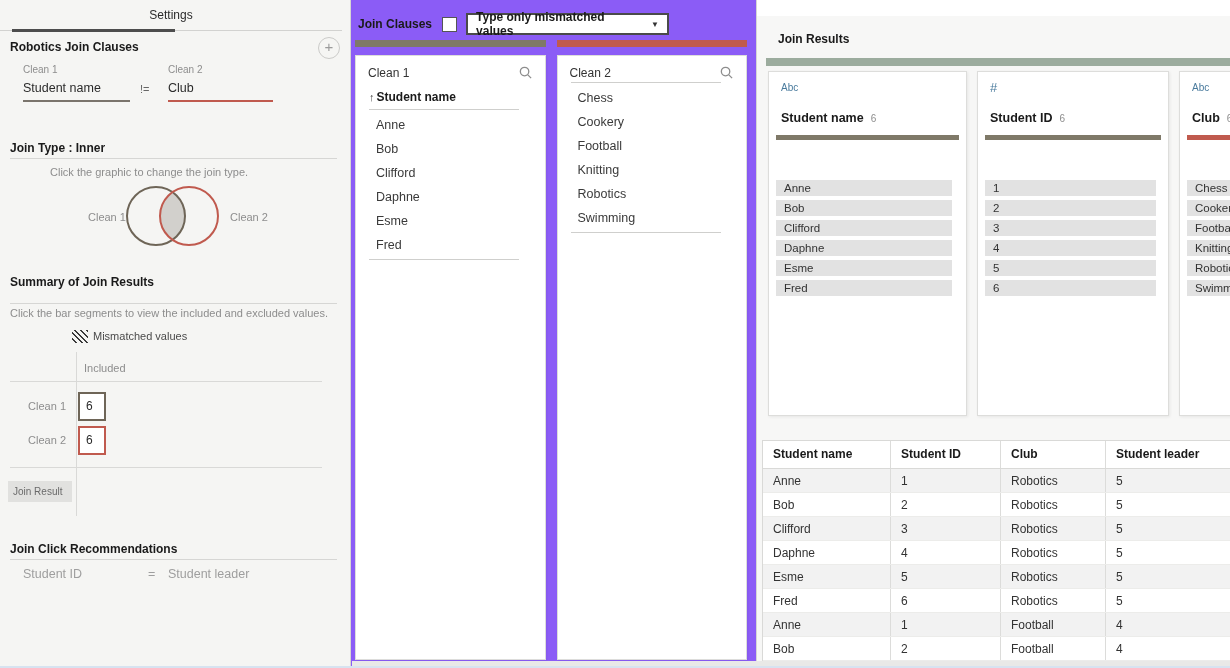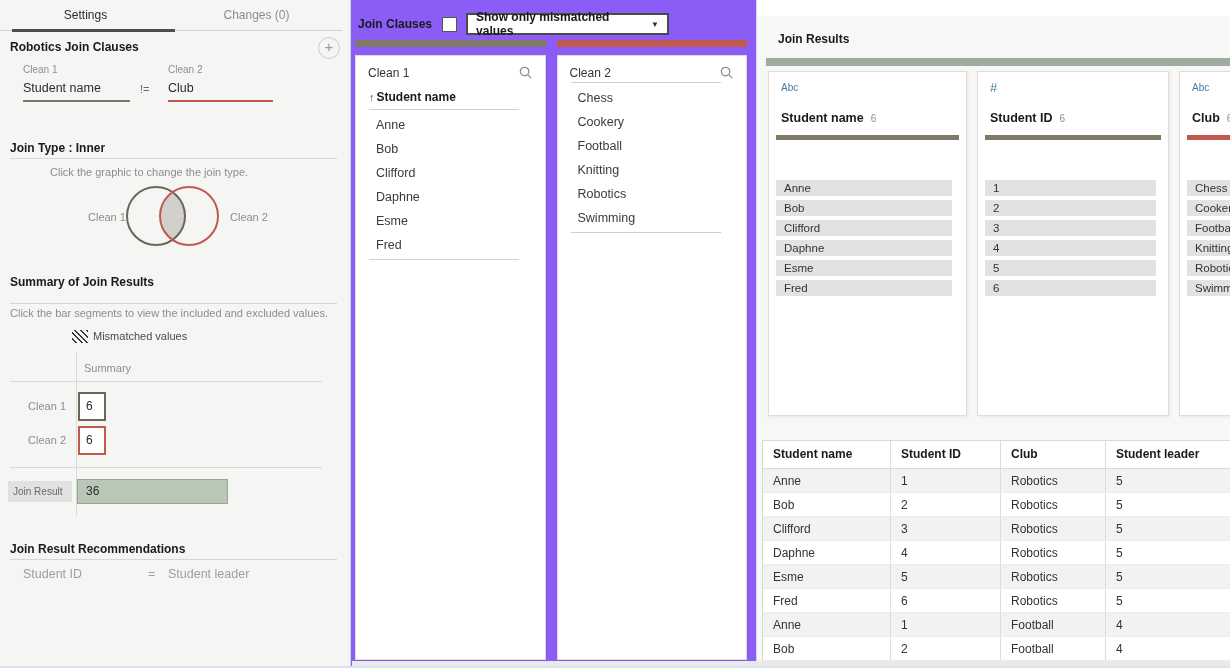--- a/index.html
+++ b/index.html
@@ -85,21 +85,20 @@
   .bottom-edge { position:absolute; left:0; right:0; top:666px; height:2px; background:#d7e3f0; z-index:6; }
 </style>
 </head>
 <body>
 
 <div id="app">
 
   <div class="left-panel">
     <div class="tabs">
       <div class="tab active">Settings</div>
-      <div class="tab">Changes (0)</div>
       <div class="tab-underline"></div>
     </div>
 
     <div class="sec-title" style="top:40px;">Robotics Join Clauses</div>
     <div class="plus-btn">+</div>
     <div class="mini-lbl" style="left:23px;">Clean 1</div>
     <div class="mini-lbl" style="left:168px;">Clean 2</div>
     <div class="clause-field clause-left">Student name</div>
     <div class="clause-op">!=</div>
     <div class="clause-field clause-right">Club</div>
@@ -118,44 +117,43 @@
       <circle cx="31" cy="33" r="29" fill="none" stroke="#6e6557" stroke-width="2"></circle>
       <circle cx="64" cy="33" r="29" fill="none" stroke="#c05a4e" stroke-width="2"></circle>
     </svg>
     <div class="venn-lbl" style="left:230px;">Clean 2</div>
 
     <div class="sec-title" style="top:275px;">Summary of Join Results</div>
     <div class="sec-line" style="top:303px;"></div>
     <div class="hint" style="top:307px;">Click the bar segments to view the included and excluded values.</div>
     <div class="hatch"></div>
     <div class="legend-lbl">Mismatched values</div>
-    <div class="axis-lbl">Summary</div>
+    <div class="axis-lbl">Included</div>
     <div class="grid-h" style="top:381px;"></div>
     <div class="axis-v"></div>
     <div class="bar-lbl" style="top:400px;">Clean 1</div>
     <div class="bar-box c1">6</div>
     <div class="bar-lbl" style="top:434px;">Clean 2</div>
     <div class="bar-box c2">6</div>
     <div class="grid-h" style="top:467px;"></div>
     <div class="jr-lbl">Join Result</div>
-    <div class="jr-bar">36</div>
-
-    <div class="sec-title" style="top:542px;">Join Result Recommendations</div>
+
+    <div class="sec-title" style="top:542px;">Join Click Recommendations</div>
     <div class="sec-line" style="top:559px;"></div>
     <div class="rec-item" style="left:23px;">Student ID</div>
     <div class="rec-item" style="left:148px;">=</div>
     <div class="rec-item" style="left:168px;">Student leader</div>
   </div>
 
   <div class="mid-panel">
     <div class="mid-header">
       <span class="mid-title">Join Clauses</span>
       <span class="mid-check"></span>
       <span class="mid-dd">
-        <span>Show only mismatched values</span>
+        <span>Type only mismatched values</span>
         <span class="dd-caret">▼</span>
       </span>
     </div>
     <div class="cols-wrap" id="cols-wrap">
         <div class="clause-col">
           <div class="col-topbar" style="background: rgb(127, 121, 104);"></div>
           <div class="col-card">
             <div class="col-head">
               <span class="col-name">Clean 1</span>
               <svg class="search-ic" viewBox="0 0 16 16">

